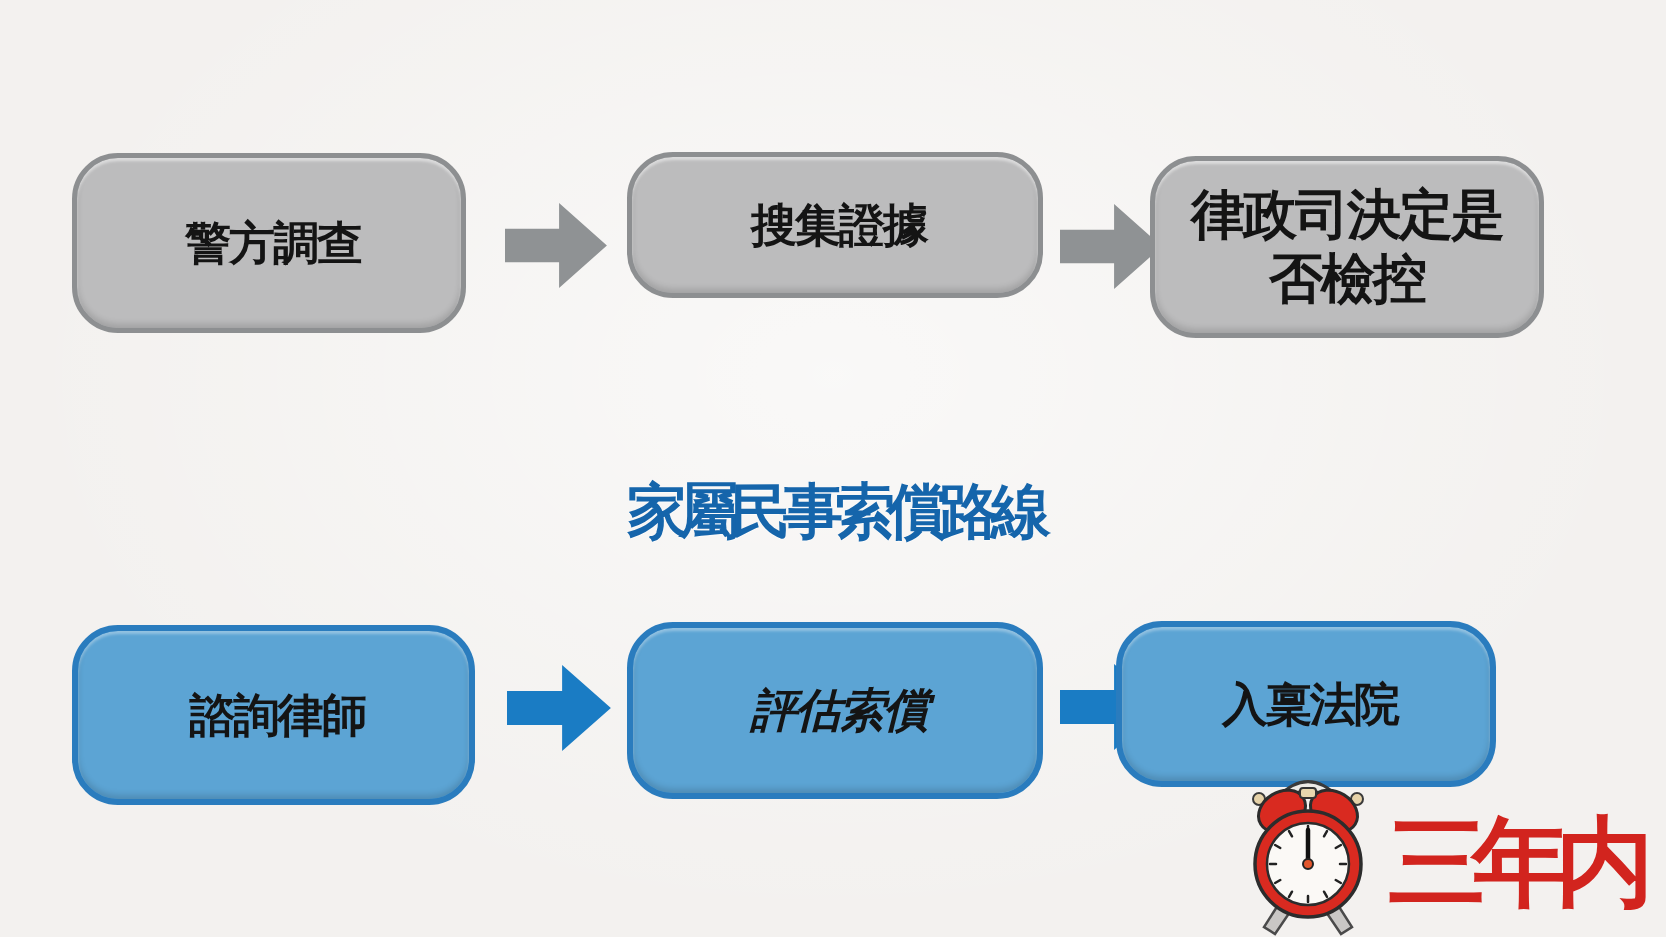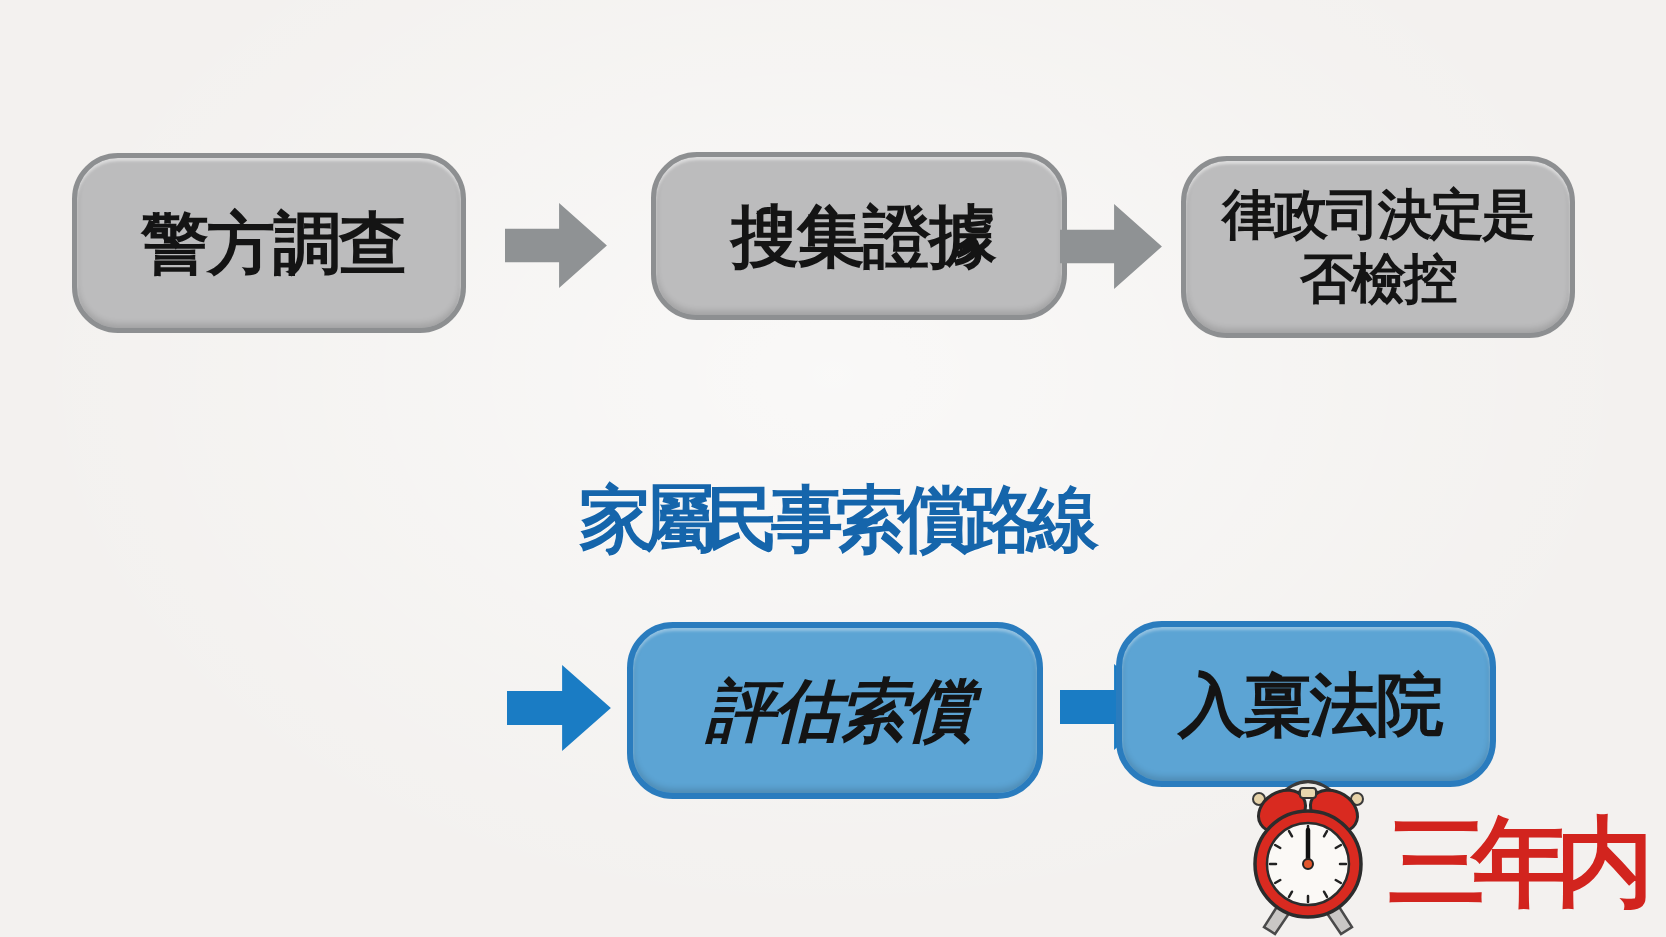--- a/index.html
+++ b/index.html
@@ -22,33 +22,33 @@
     white-space:nowrap;
   }
   .flow-title.criminal{
     left:337px;top:26px;width:900px;
     font-size:88px;letter-spacing:-12px;
     color:#6c6f71;
     text-shadow:0 1px 1px rgba(255,255,255,.7);
   }
   .flow-title.civil{
     left:385px;top:472px;width:900px;
-    font-size:72px;letter-spacing:-8px;
+    font-size:60px;letter-spacing:-8px;
     color:#1565ab;
     text-shadow:0 1px 1px rgba(255,255,255,.6);
   }
   .step-box{
     position:absolute;
     display:flex;align-items:center;justify-content:center;
     text-align:center;
     font-weight:bold;
     color:#141414;
     box-sizing:border-box;
     border-radius:46px;
-    font-size:68px;
+    font-size:46px;
     letter-spacing:-2px;
     line-height:1.18;
     padding-left:8px;
   }
   .step-box.gray{
     background:#bcbcbd;
     border:5px solid #8d8f91;
     box-shadow:inset 0 3px 3px rgba(255,255,255,.5), inset 0 -4px 6px rgba(0,0,0,.14);
   }
   .step-box.blue{
@@ -83,32 +83,33 @@
 
 
   <div class="step-box gray" style="left:72px;top:153px;width:394px;height:180px;">警方調查</div>
 
   <div class="arrow" style="left:505px;top:201px;width:104px;height:89px;">
     <svg viewBox="0 0 100 90" preserveAspectRatio="none">
       <polygon points="0,28 52,28 52,2 98,45 52,88 52,62 0,62" fill="#8f9294"></polygon>
     </svg>
   </div>
 
-  <div class="step-box gray" style="left:627px;top:152px;width:416px;height:168px;margin-left:24px;">搜集證據</div>
+  <div class="step-box gray" style="left:627px;top:152px;width:416px;height:146px;">搜集證據</div>
 
   <div class="arrow" style="left:1060px;top:202px;width:104px;height:89px;">
     <svg viewBox="0 0 100 90" preserveAspectRatio="none">
       <polygon points="0,28 52,28 52,2 98,45 52,88 52,62 0,62" fill="#8f9294"></polygon>
     </svg>
   </div>
 
-  <div class="step-box gray" style="left:1181px;top:156px;width:394px;height:182px;font-size:54px;padding:12px 14px;">律政司決定是否檢控</div>
+  <div class="step-box gray" style="left:1150px;top:156px;width:394px;height:182px;font-size:54px;padding:12px 14px;">律政司決定是否檢控</div>
 
   <div class="flow-title civil">家屬民事索償路線</div>
 
+  <div class="step-box blue" style="left:72px;top:625px;width:403px;height:180px;">諮詢律師</div>
 
   <div class="arrow" style="left:507px;top:663px;width:106px;height:90px;">
     <svg viewBox="0 0 100 90" preserveAspectRatio="none">
       <polygon points="0,28 52,28 52,2 98,45 52,88 52,62 0,62" fill="#1a7cc4"></polygon>
     </svg>
   </div>
 
   <div class="step-box blue" style="left:627px;top:622px;width:416px;height:177px;font-style:italic;">評估索償</div>
 
   <div class="arrow" style="left:1060px;top:662px;width:104px;height:90px;">

